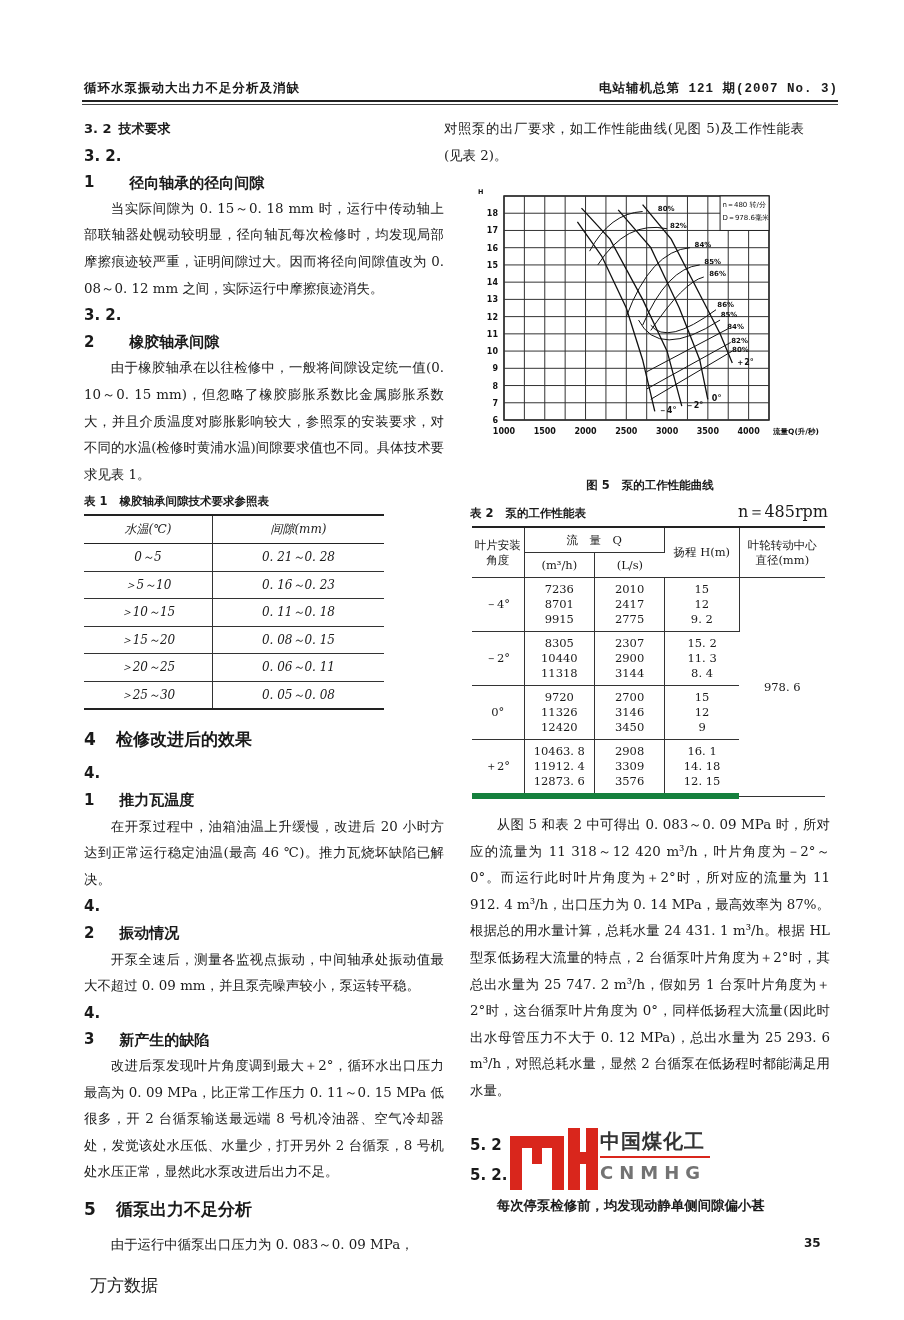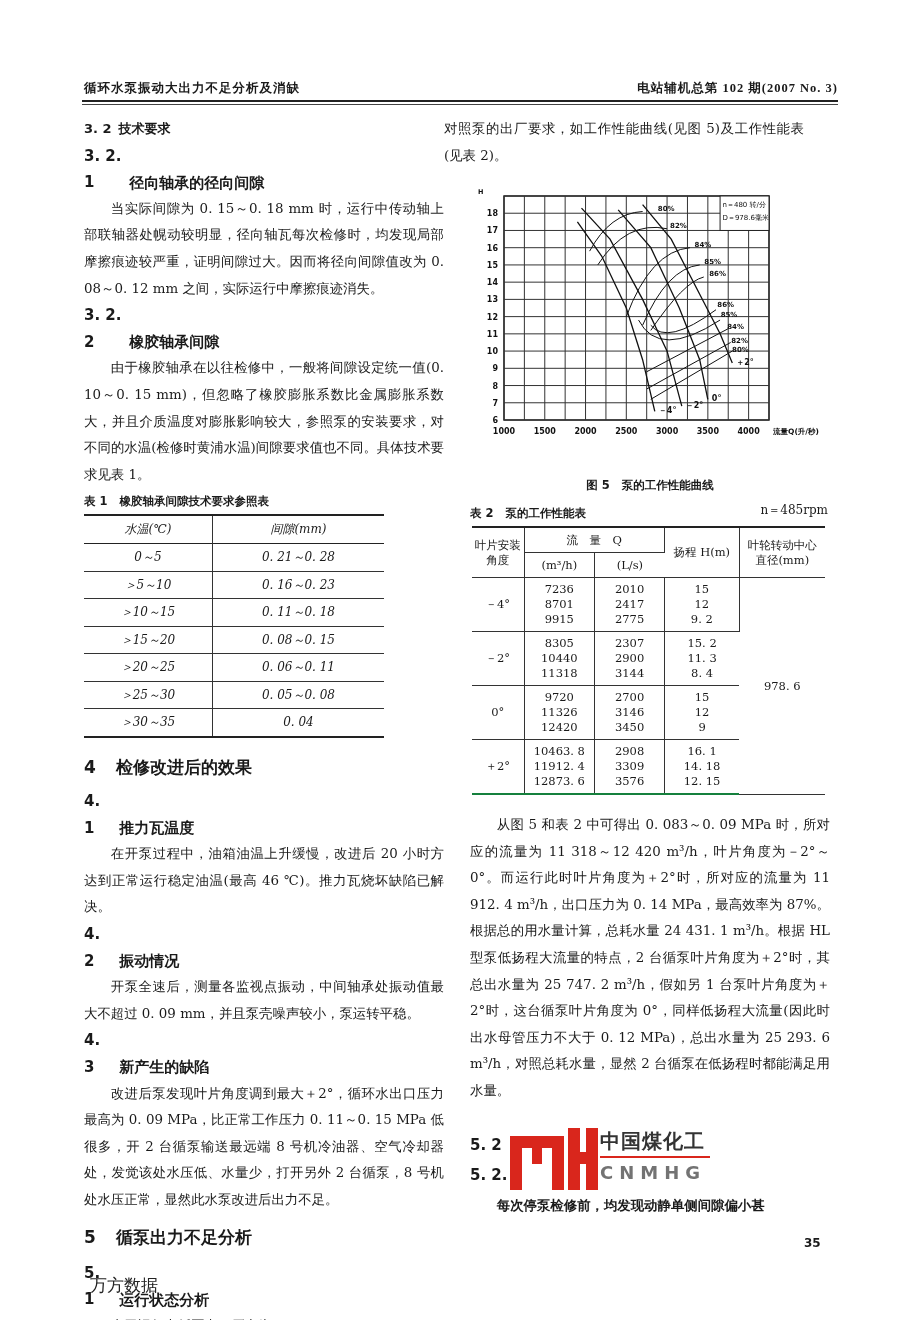--- a/index.html
+++ b/index.html
@@ -1,20 +1,20 @@
 <!DOCTYPE html>
 <html><head>
 <meta charset="utf-8">
 <style>
   html, body { margin: 0; padding: 0; background: #ffffff; }
   body { width: 904px; height: 1320px; position: relative; overflow: hidden;
          font-family: "DejaVu Serif", "Liberation Serif", serif; color: #1a1a1a; }
   .abs { position: absolute; }
   .hdr { top: 80px; font-size: 12.5px; font-weight: bold; letter-spacing: 1px;
-         font-family: Liberation Serif, serif; }
+         font-family: Liberation Mono, monospace; }
   .hdr-rule { left: 82px; width: 756px; top: 100px; height: 0;
               border-top: 2px solid #222; }
   .hdr-rule2 { left: 82px; width: 756px; top: 104px; height: 0;
                border-top: 1px solid #444; }
   .col { position: absolute; font-size: 13.4px; line-height: 26.6px; }
   .col p { margin: 0; text-align: justify; }
   .indent { text-indent: 2em; }
   .h2 { font-weight: bold; font-size: 13px; font-family: "DejaVu Sans", "Liberation Sans", sans-serif; }
   .h3 { font-weight: bold; font-size: 15px; font-family: "DejaVu Sans", "Liberation Sans", sans-serif; }
   .h1 { font-weight: bold; font-size: 17px; font-family: "DejaVu Sans", "Liberation Sans", sans-serif; }
@@ -25,33 +25,33 @@
   .t1 td, .t1 th { text-align: center; height: 19.5px; padding: 0; font-weight: normal; font-style: italic; }
   .t1 tr { border-bottom: 1px solid #333; }
   .t1 td:first-child, .t1 th:first-child { border-right: 1px solid #333; }
   .t1 thead tr { border-top: 2px solid #222; border-bottom: 1px solid #222; }
   .t1 tbody tr:last-child { border-bottom: 2px solid #222; }
   .t2 { width: 353px; font-size: 11.5px; line-height: 14.5px; }
   .t2 td, .t2 th { border: 1px solid #333; text-align: center; padding: 0; font-weight: normal; }
   .t2 tr:first-child th { border-top: 2px solid #222; }
   .t2 tr td, .t2 tr th { border-left: none; border-right: 1px solid #333; }
   .t2 tr td:last-child, .t2 tr th:last-child { border-right: none; }
-  .t2 tbody tr:last-child td { border-bottom: 2px solid #15803d; text-align: center; }
+  .t2 tbody tr:last-child td { border-bottom: 6px solid #15803d; text-align: center; }
   .t2 td.ang { width: 52px; }
   .t2 .cell3 div { line-height: 15px; }
   .caption { font-weight: bold; font-size: 11.5px; font-family: "DejaVu Sans", "Liberation Sans", sans-serif; }
   .logo-text-cn { font-family: "DejaVu Sans", "Liberation Sans", sans-serif; font-size: 20px; color: #333; letter-spacing: 1px; }
   .logo-text-en { font-family: "DejaVu Sans", "Liberation Sans", sans-serif; font-size: 18px; color: #737373; letter-spacing: 6px; }
   .chart-svg text { font-family: "DejaVu Sans", "Liberation Sans", sans-serif; }
 </style>
 </head>
 <body>
 
 <div class="abs hdr" style="left:84px;">循环水泵振动大出力不足分析及消缺</div>
-<div class="abs hdr" style="right:66px; font-weight:bold;">电站辅机总第 102 期(2007 No. 3)</div>
+<div class="abs hdr" style="right:66px; font-weight:bold;">电站辅机总第 121 期(2007 No. 3)</div>
 <div class="abs hdr-rule"></div>
 <div class="abs hdr-rule2"></div>
 
 <div class="col" style="left:84px; top:116px; width:360px;">
   <div class="h2"><span class="num1">3. 2</span> <span>技术要求</span></div>
   <div class="h3"><span class="num">3. 2. 1</span> <span>径向轴承的径向间隙</span></div>
   <p class="indent">当实际间隙为 0. 15～0. 18 mm 时，运行中传动轴上部联轴器处幌动较明显，径向轴瓦每次检修时，均发现局部摩擦痕迹较严重，证明间隙过大。因而将径向间隙值改为 0. 08～0. 12 mm 之间，实际运行中摩擦痕迹消失。</p>
   <div class="h3"><span class="num">3. 2. 2</span> <span>橡胶轴承间隙</span></div>
   <p class="indent">由于橡胶轴承在以往检修中，一般将间隙设定统一值(0. 10～0. 15 mm)，但忽略了橡胶膨胀系数比金属膨胀系数大，并且介质温度对膨胀影响较大，参照泵的安装要求，对不同的水温(检修时黄浦水温)间隙要求值也不同。具体技术要求见表 1。</p>
   <div class="caption" style="line-height:26px;"><span>表 1</span>&nbsp;&nbsp;&nbsp;<span>橡胶轴承间隙技术要求参照表</span></div>
@@ -79,40 +79,35 @@
           <td>＞15～20</td>
           <td>0. 08～0. 15</td>
         </tr>
         <tr>
           <td>＞20～25</td>
           <td>0. 06～0. 11</td>
         </tr>
         <tr>
           <td>＞25～30</td>
           <td>0. 05～0. 08</td>
-        </tr>
-        <tr>
-          <td>＞30～35</td>
-          <td>0. 04</td>
         </tr>
       </tbody>
   </table>
   <div style="height:14px;"></div>
   <div class="h1" style="line-height:30px;"><span style="display:inline-block;width:26px;">4</span> <span>检修改进后的效果</span></div>
   <div style="height:6px;"></div>
   <div class="h3"><span class="num1">4. 1</span> <span>推力瓦温度</span></div>
   <p class="indent">在开泵过程中，油箱油温上升缓慢，改进后 20 小时方达到正常运行稳定油温(最高 46 ℃)。推力瓦烧坏缺陷已解决。</p>
   <div class="h3"><span class="num1">4. 2</span> <span>振动情况</span></div>
   <p class="indent">开泵全速后，测量各监视点振动，中间轴承处振动值最大不超过 0. 09 mm，并且泵壳噪声较小，泵运转平稳。</p>
   <div class="h3"><span class="num1">4. 3</span> <span>新产生的缺陷</span></div>
   <p class="indent">改进后泵发现叶片角度调到最大＋2°，循环水出口压力最高为 0. 09 MPa，比正常工作压力 0. 11～0. 15 MPa 低很多，开 2 台循泵输送最远端 8 号机冷油器、空气冷却器处，发觉该处水压低、水量少，打开另外 2 台循泵，8 号机处水压正常，显然此水泵改进后出力不足。</p>
   <div style="height:8px;"></div>
   <div class="h1" style="line-height:30px;"><span style="display:inline-block;width:26px;">5</span> <span>循泵出力不足分析</span></div>
   <div style="height:8px;"></div>
-  <div class="h3"><span class="num1">5. 1</span> <span>运行状态分析</span></div>
   <p class="indent">由于运行中循泵出口压力为 0. 083～0. 09 MPa，</p>
 </div>
 
 <div class="col" style="left:444px; top:116px; width:360px;">
   <p>对照泵的出厂要求，如工作性能曲线(见图 5)及工作性能表(见表 2)。</p>
 </div>
 
 <svg class="abs chart-svg" style="left:474px; top:182px;" width="360" height="275" viewBox="0 0 360 275" id="chart">
     <rect x="30" y="14" width="265" height="224" fill="none" stroke="#222" stroke-width="1.5"></rect>
     <line x1="30" y1="14" x2="30" y2="238" stroke="#333" stroke-width="1"></line>
@@ -195,21 +190,21 @@
     <text x="246.63076923076923" y="135.33846153846153" font-size="7" font-weight="bold" fill="#111">85%</text>
     <text x="253.15384615384616" y="147.4" font-size="7" font-weight="bold" fill="#111">84%</text>
     <text x="257.2307692307692" y="161.18461538461537" font-size="7" font-weight="bold" fill="#111">82%</text>
     <text x="258.04615384615386" y="169.79999999999998" font-size="7" font-weight="bold" fill="#111">80%</text>
   </svg>
 
 <div class="abs caption" style="left:470px; top:478px; width:360px; text-align:center;"><span>图 5</span>&nbsp;&nbsp;&nbsp;<span>泵的工作性能曲线</span></div>
 
 <div class="abs" style="left:470px; top:502px; width:358px;">
   <span class="caption"><span>表 2</span>&nbsp;&nbsp;&nbsp;<span>泵的工作性能表</span></span>
-  <span style="float:right; font-size:12px;">n＝485rpm</span>
+  <span style="float:right; font-size:16px;">n＝485rpm</span>
 </div>
 
 <table class="t2 abs" style="left:472px; top:526px;">
   <thead>
     <tr>
       <th rowspan="2" style="width:52px; padding:4px 0;">叶片安装角度</th>
       <th colspan="2" style="height:24px;">流　量　Q</th>
       <th rowspan="2" style="width:74px;">扬程 H(m)</th>
       <th rowspan="2" style="width:78px; padding:2px 4px;">叶轮转动中心直径(mm)</th>
     </tr>

